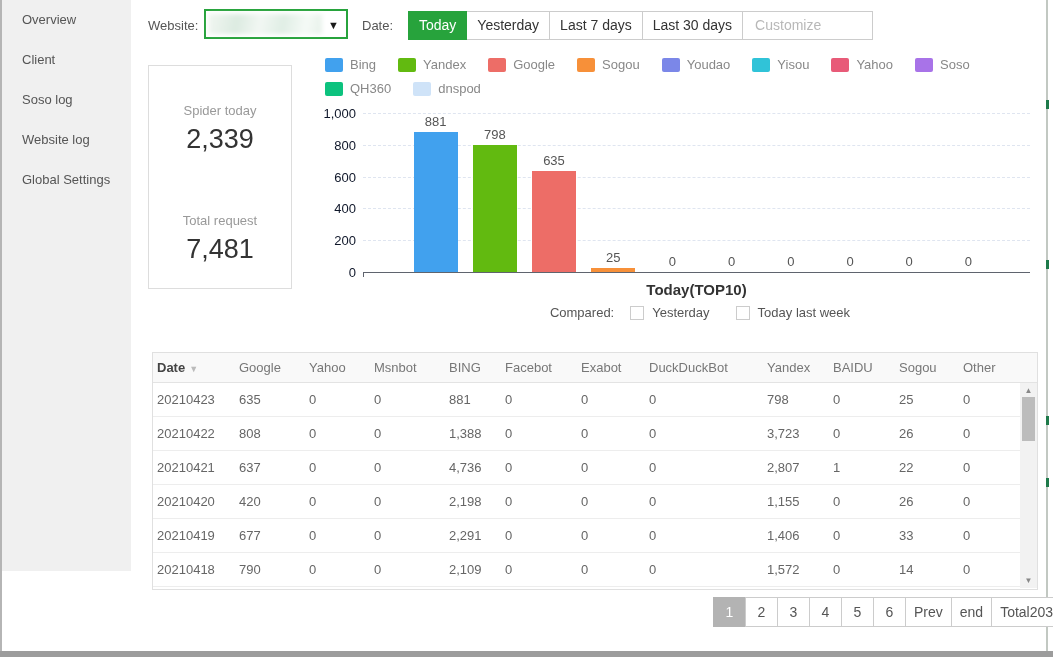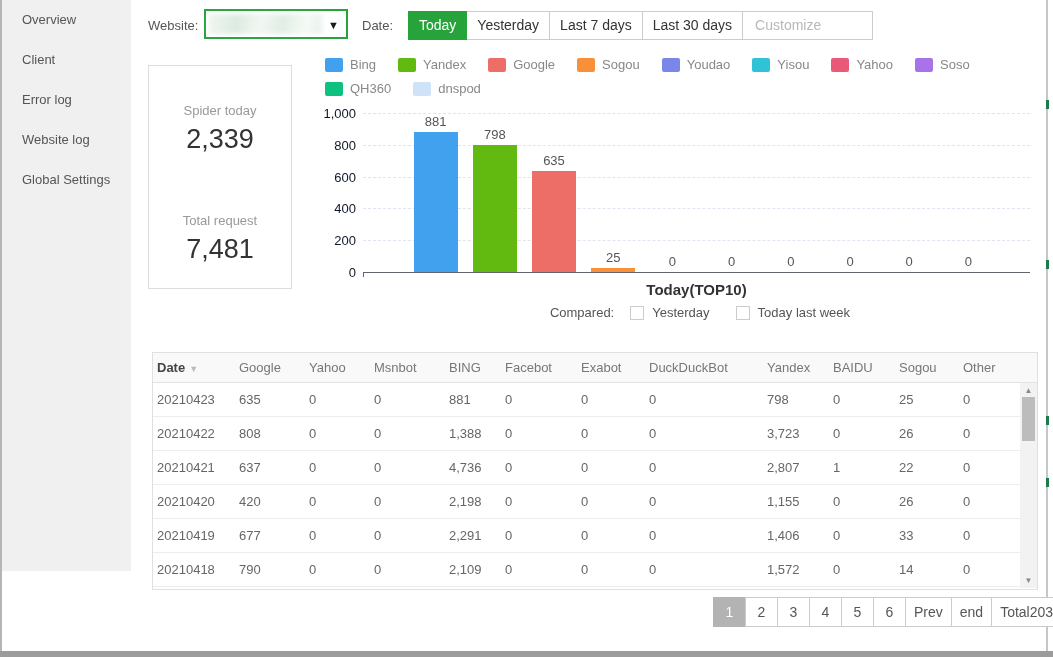--- a/index.html
+++ b/index.html
@@ -86,21 +86,21 @@
   <div class="right-dash" style="top:100px"></div>
   <div class="right-dash" style="top:260px"></div>
   <div class="right-dash" style="top:416px"></div>
   <div class="right-dash" style="top:478px"></div>
   <div class="right-dash" style="top:598px"></div>
   <div class="bottom-bar"></div>
 
   <div class="sidebar" id="sidebar">
       <div class="side-item">Overview</div>
       <div class="side-item">Client</div>
-      <div class="side-item">Error log</div>
+      <div class="side-item">Soso log</div>
       <div class="side-item">Website log</div>
       <div class="side-item">Global Settings</div>
     </div>
 
   <div class="lbl" style="left:148px; top:18px;">Website:</div>
   <div class="website-select">
     <div class="blur-blob"></div>
     <div class="select-caret">▼</div>
   </div>
   <div class="lbl" style="left:362px; top:18px;">Date:</div>

